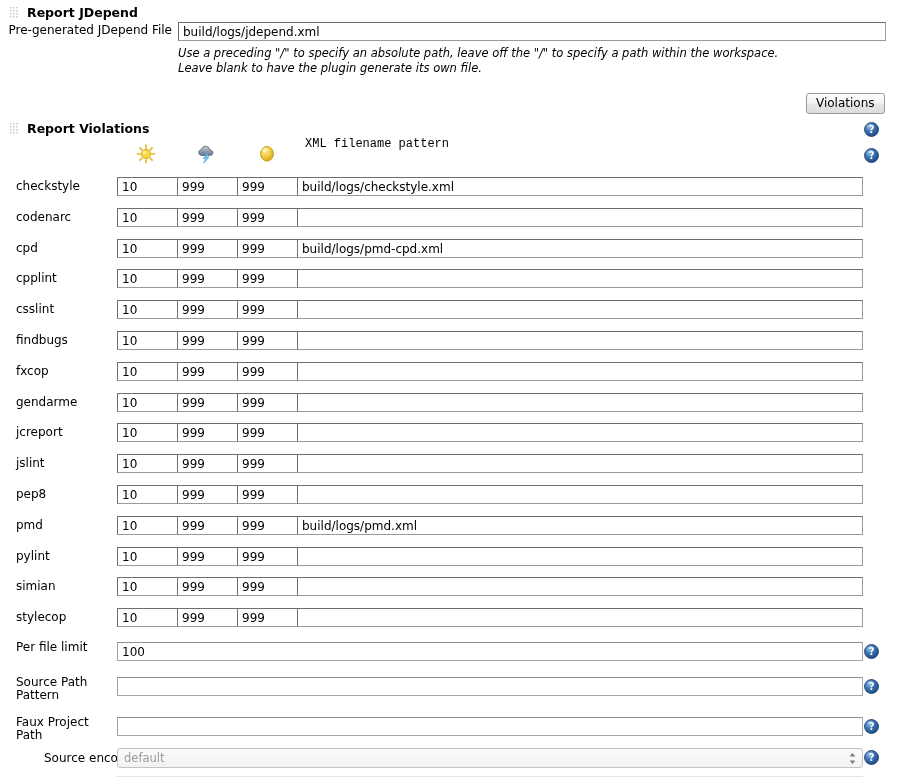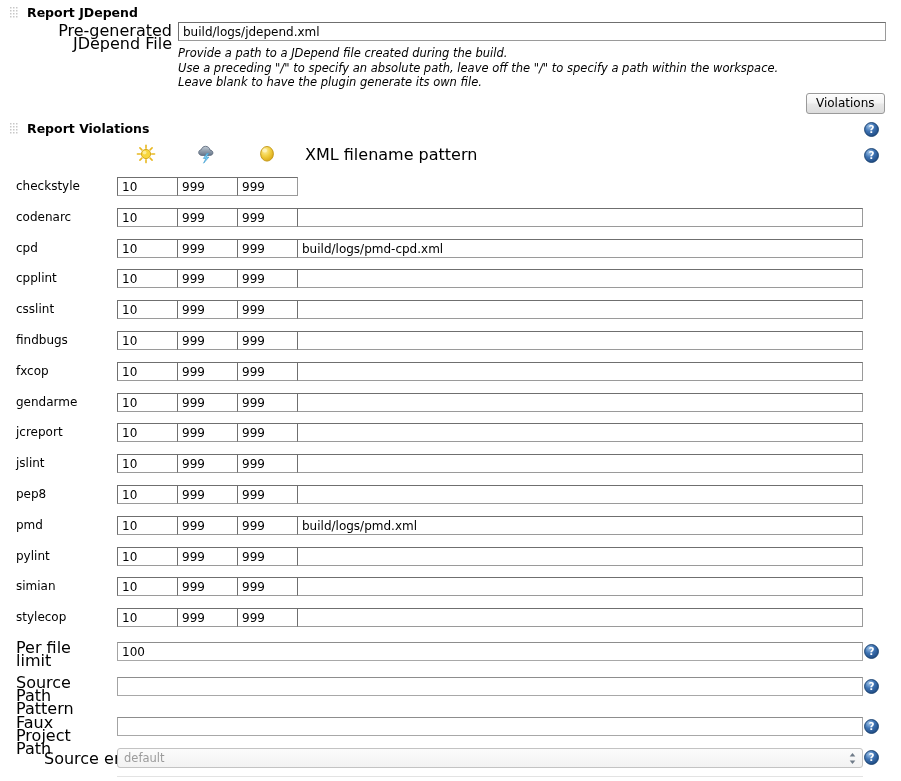--- a/index.html
+++ b/index.html
@@ -63,21 +63,21 @@
 
   
   .help {
     width: 15px;
     height: 15px;
     display: block;
   }
 
   
   .lbl {
-    font-size: 16px;
+    font-size: 12px;
     color: #000;
     line-height: 13px;
   }
   .lbl.right { text-align: right; }
 
   
   .desc {
     font-style: italic;
     font-size: 11.5px;
     line-height: 14.5px;
@@ -156,21 +156,20 @@
     </svg>
   </span>
   <span>Report JDepend</span>
 </div>
 
 <div class="abs lbl right" style="left:0px; top:24px; width:172px;">Pre-generated JDepend File</div>
 
 <input class="txt abs" type="text" style="left: 178px; top: 22px; width: 708px;" value="build/logs/jdepend.xml">
 
 <div class="abs desc" style="left:178px; top:46px; width:700px;">
-  <div>Provide a path to a JDepend file created during the build.</div>
   <div>Use a preceding "/" to specify an absolute path, leave off the "/" to specify a path within the workspace.</div>
   <div>Leave blank to have the plugin generate its own file.</div>
 </div>
 
 <button class="btn abs" style="left:806px; top:93px;">Violations</button>
 
 <div class="abs section-head" style="left:10px; top:121px;">
   <span class="grip">
     <svg width="10" height="12" viewBox="0 0 10 12">
       <g fill="#9b9b9b">
@@ -244,35 +243,36 @@
         <stop offset="0%" stop-color="#fdf0a8"></stop>
         <stop offset="50%" stop-color="#f2cf42"></stop>
         <stop offset="100%" stop-color="#d8a615"></stop>
       </radialGradient>
     </defs>
     <ellipse cx="9" cy="9.8" rx="6.4" ry="7.3" fill="url(#mg)" stroke="#c1930f" stroke-width=".9"></ellipse>
     <ellipse cx="6.7" cy="6.4" rx="2.4" ry="2.0" fill="#fdf4c4" opacity=".75"></ellipse>
   </svg>
 </span>
 
-<div class="abs lbl" style="left:305px; top:148px;">XML filename pattern</div>
+<div class="abs lbl" style="left:305px; top:138px;font-family:Liberation Mono, monospace;">XML filename pattern</div>
 
 <span class="abs" style="left:864px; top:148px;">
   <svg class="help" viewBox="0 0 16 16">
     <circle cx="8" cy="8" r="7.4" fill="url(#hg1)" stroke="#17406f" stroke-width="1"></circle>
     <text x="8" y="12" font-family="DejaVu Sans, sans-serif" font-size="10.5" font-weight="bold" fill="#ffffff" text-anchor="middle">?</text>
   </svg>
 </span>
 
 <div id="violation-rows">
     <div class="vrow" style="top: 177px;">
       <div class="name">checkstyle</div>
       <input type="text" class="txt" value="10" style="position: absolute; left: 117px; top: 0px; width: 61px;">
       <input type="text" class="txt" value="999" style="position: absolute; left: 177px; top: 0px; width: 61px;">
       <input type="text" class="txt" value="999" style="position: absolute; left: 237px; top: 0px; width: 61px;">
+      <input type="text" class="txt" value="build/logs/checkstyle.xml" style="position: absolute; left: 297px; top: 0px; width: 566px;">
     </div>
     <div class="vrow" style="top: 208px;">
       <div class="name">codenarc</div>
       <input type="text" class="txt" value="10" style="position: absolute; left: 117px; top: 0px; width: 61px;">
       <input type="text" class="txt" value="999" style="position: absolute; left: 177px; top: 0px; width: 61px;">
       <input type="text" class="txt" value="999" style="position: absolute; left: 237px; top: 0px; width: 61px;">
       <input type="text" class="txt" value="" style="position: absolute; left: 297px; top: 0px; width: 566px;">
     </div>
     <div class="vrow" style="top: 239px; text-decoration: underline;">
       <div class="name">cpd</div>

